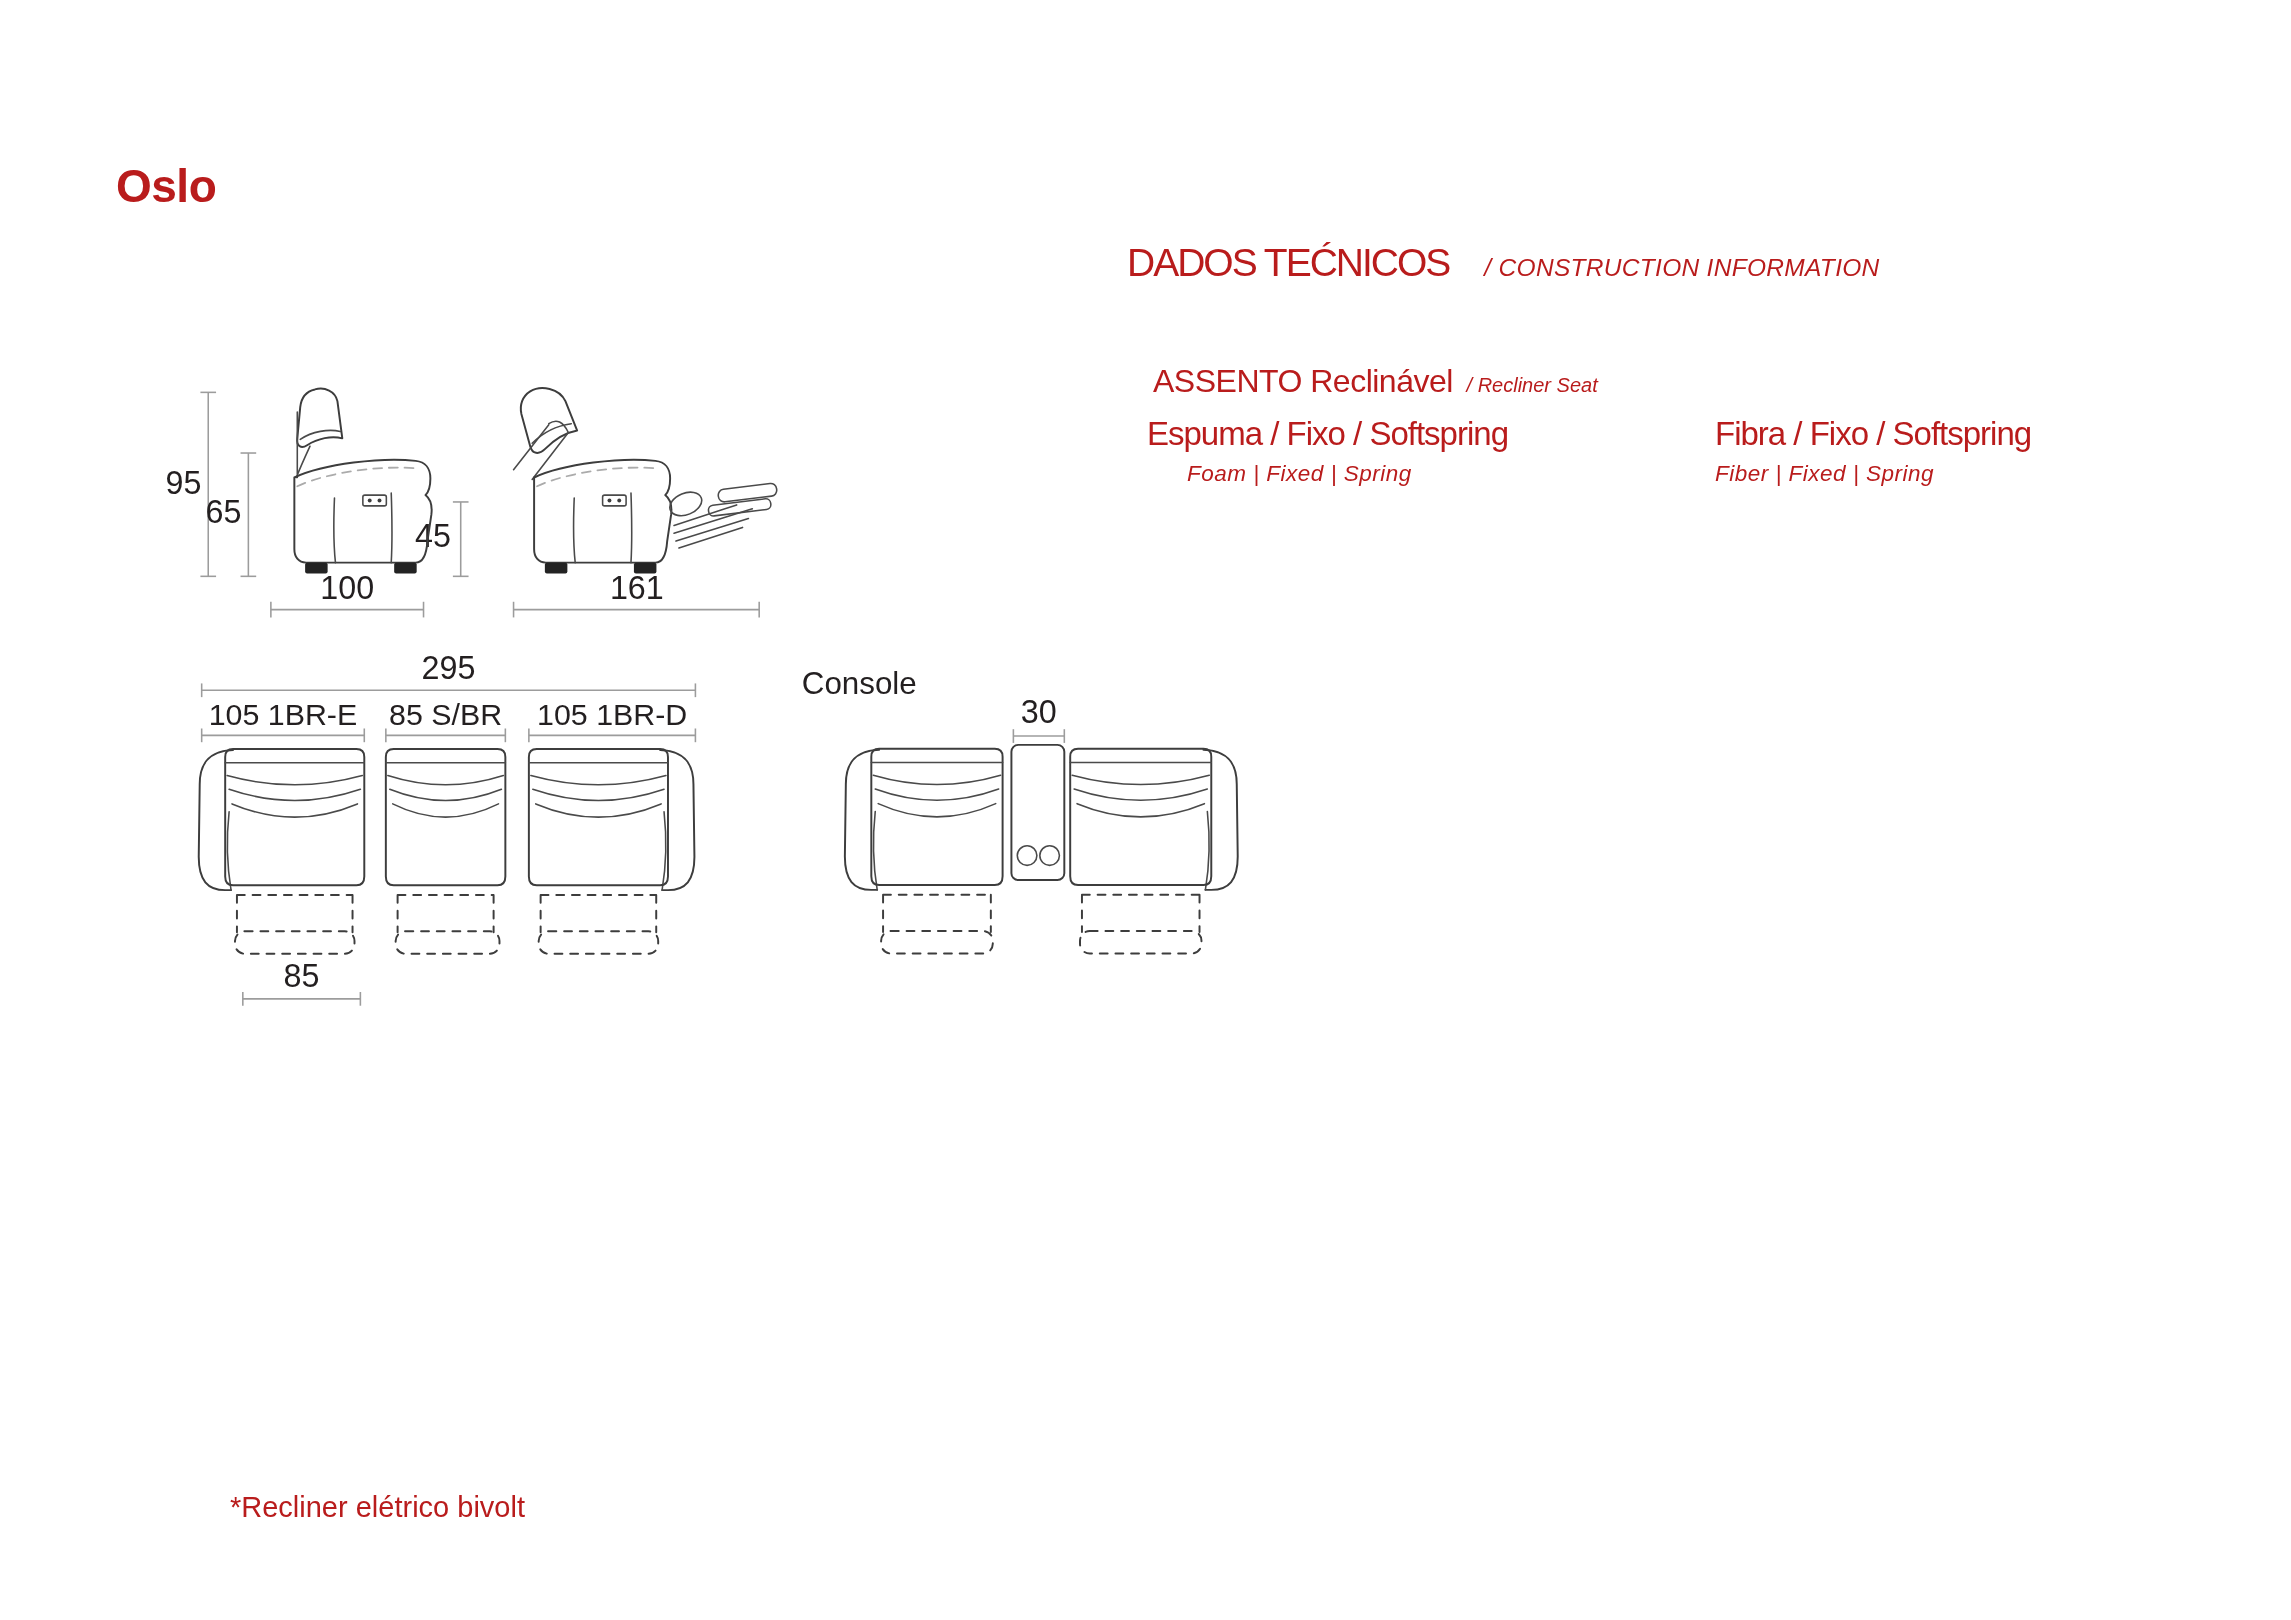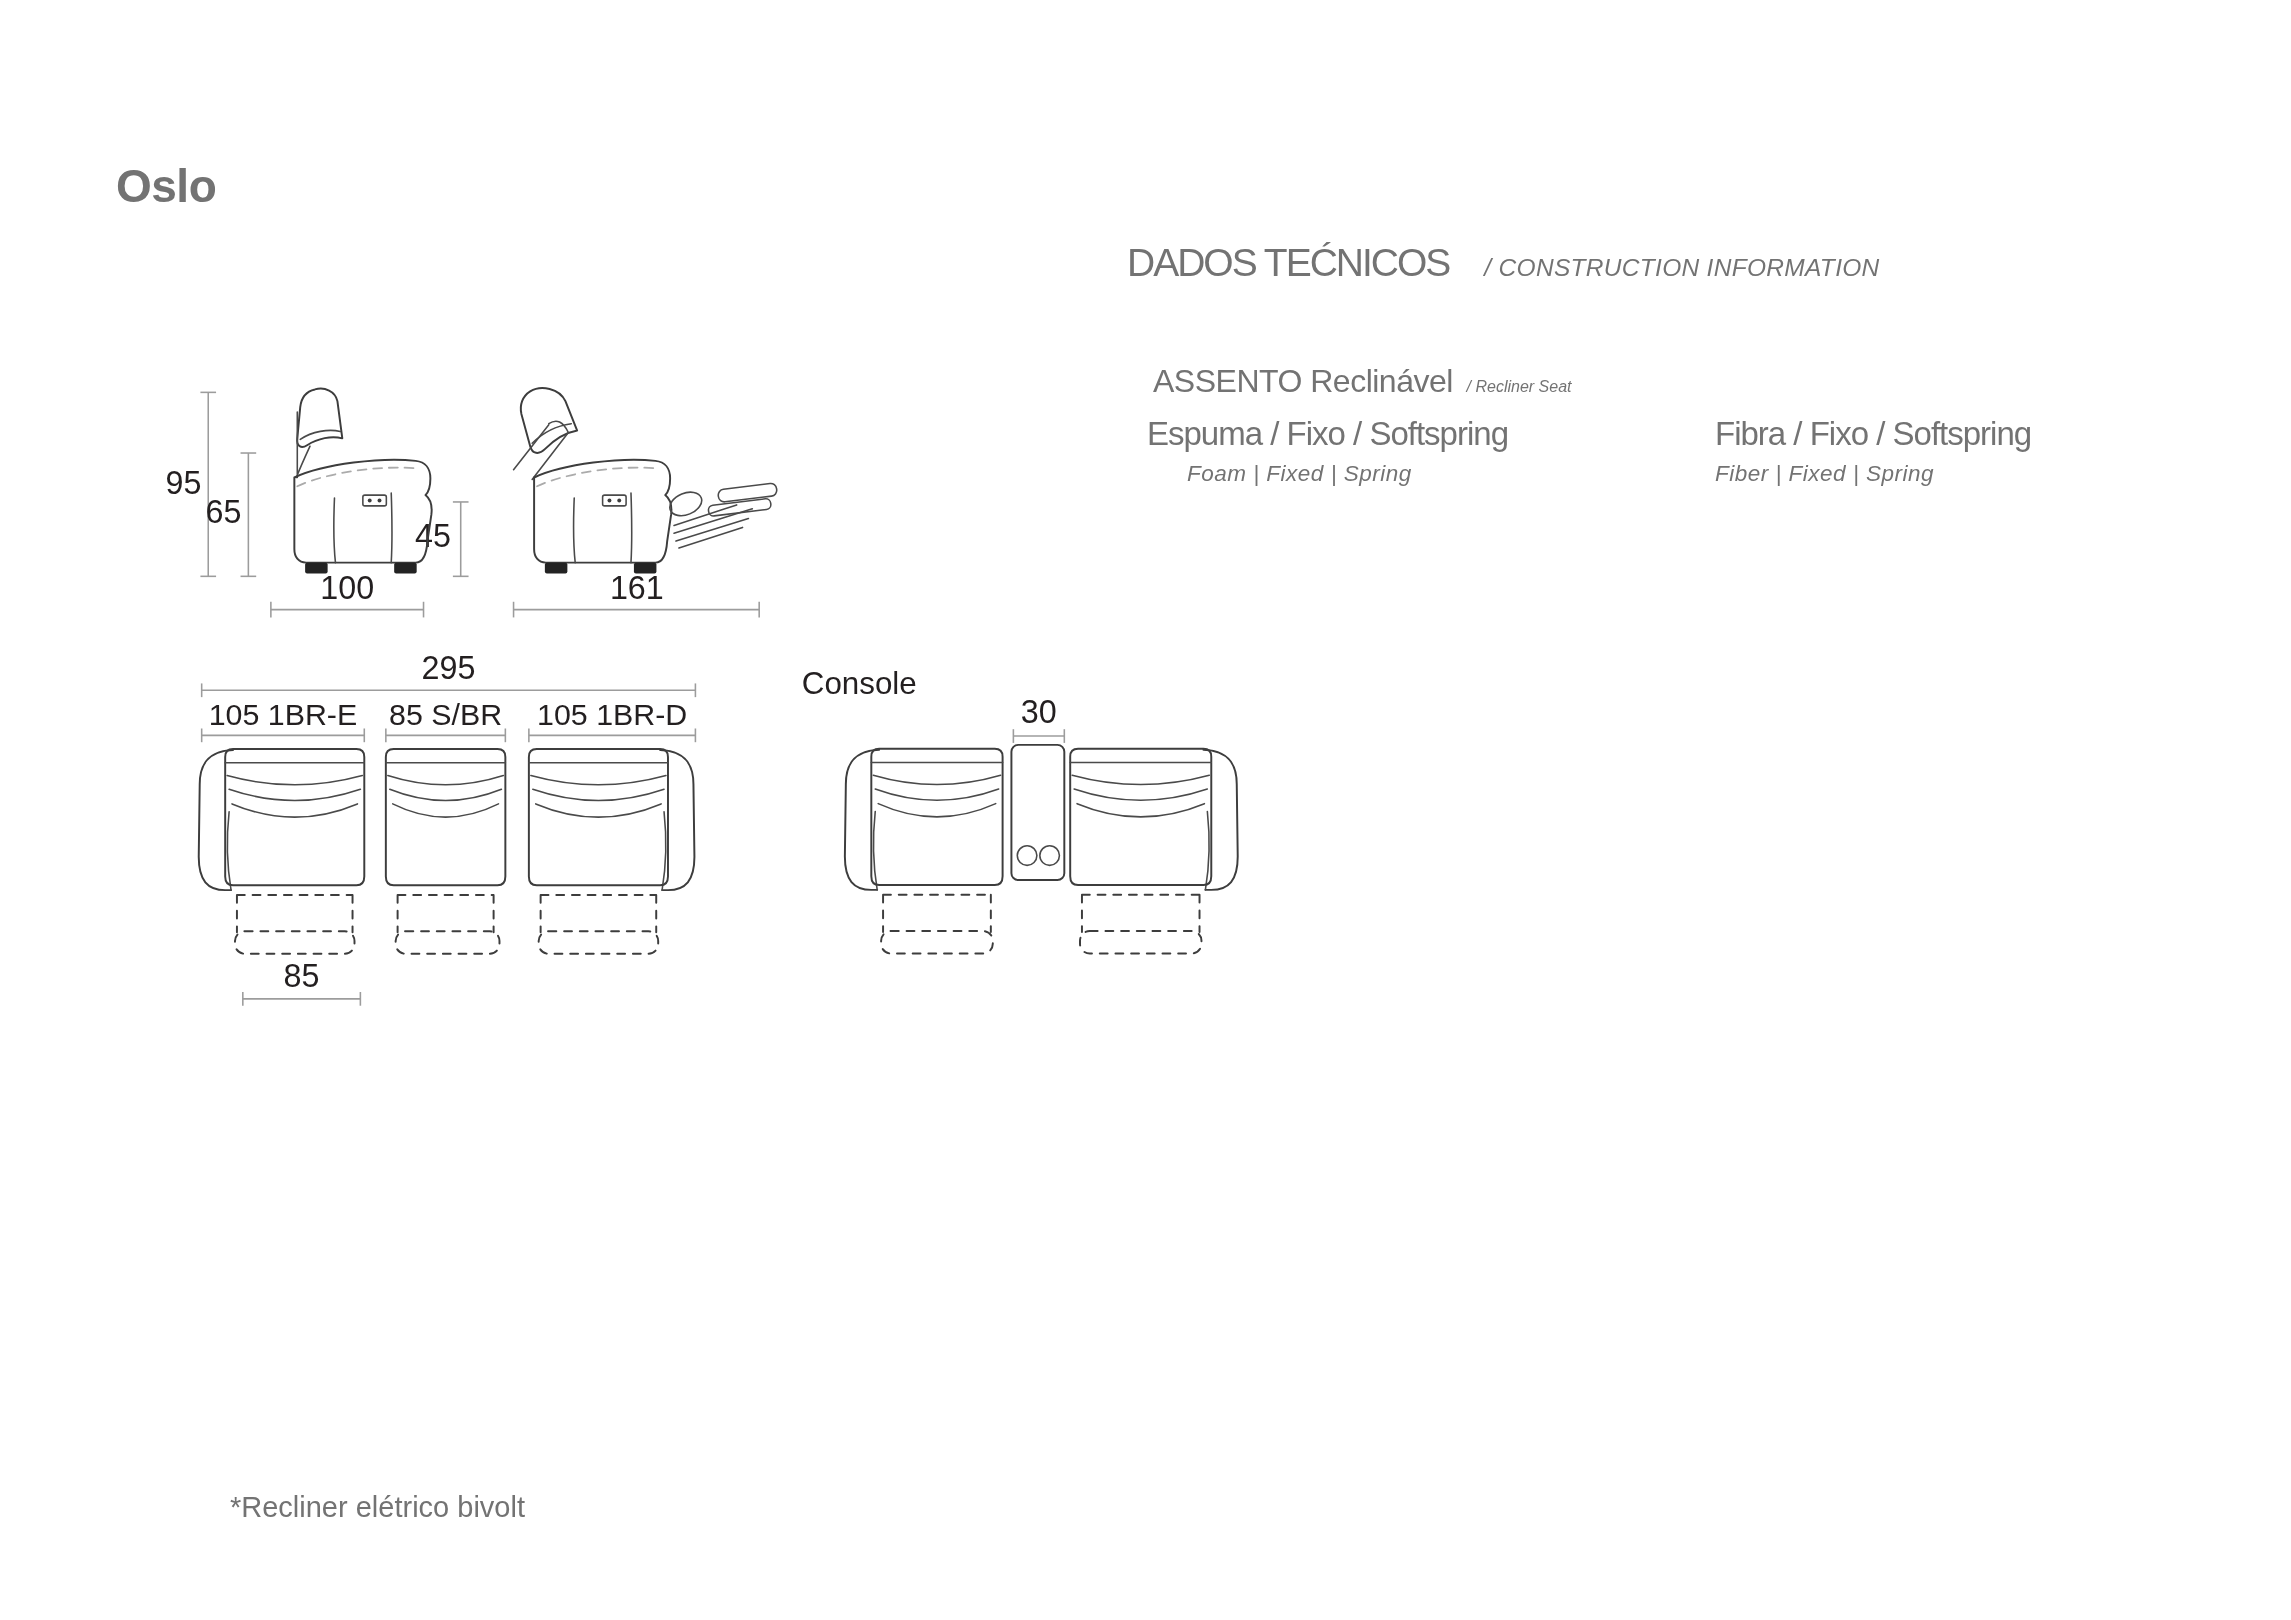--- a/index.html
+++ b/index.html
@@ -1,23 +1,23 @@
 <!DOCTYPE html>
 <html><head>
 <meta charset="utf-8">
 <style>
   html,body{margin:0;padding:0;background:#ffffff;}
   .sheet{position:relative;width:2292px;height:1620px;background:#fff;overflow:hidden;
-         font-family:"Liberation Sans","DejaVu Sans",sans-serif;color:#737373;}
+         font-family:"Liberation Sans","DejaVu Sans",sans-serif;color:#b91c1c;}
   .abs{position:absolute;white-space:nowrap;}
   .title{font-size:46px;font-weight:700;letter-spacing:-0.5px;}
   .h-pt{font-size:39px;letter-spacing:-2px;}
   .h-en{font-size:24.5px;font-style:italic;font-weight:500;margin-left:35px;letter-spacing:0.3px;}
   .spec-pt{font-size:32px;letter-spacing:-0.5px;}
-  .spec-en{font-size:16px;font-style:italic;margin-left:13.7px;}
+  .spec-en{font-size:20px;font-style:italic;margin-left:13.7px;}
   .mat-pt{font-size:33px;letter-spacing:-1px;}
   .mat-en{font-size:22.5px;font-style:italic;letter-spacing:0.5px;}
   .footnote{font-size:29px;}
   svg{position:absolute;overflow:visible;}
   svg text{font-family:"Liberation Sans","DejaVu Sans",sans-serif;fill:#231f20;}
   .ln{fill:none;stroke:#3d3d3d;stroke-width:2;stroke-linecap:round;stroke-linejoin:round;}
   .lnth{fill:none;stroke:#4a4a4a;stroke-width:1.6;stroke-linecap:round;}
   .seam{fill:none;stroke:#ababab;stroke-width:1.8;stroke-dasharray:9 7;stroke-linecap:round;}
   .dashln{fill:none;stroke:#3d3d3d;stroke-width:2;stroke-dasharray:8 8;stroke-linecap:round;}
   .dim{stroke:#9c9c9c;stroke-width:1.6;fill:none;}

